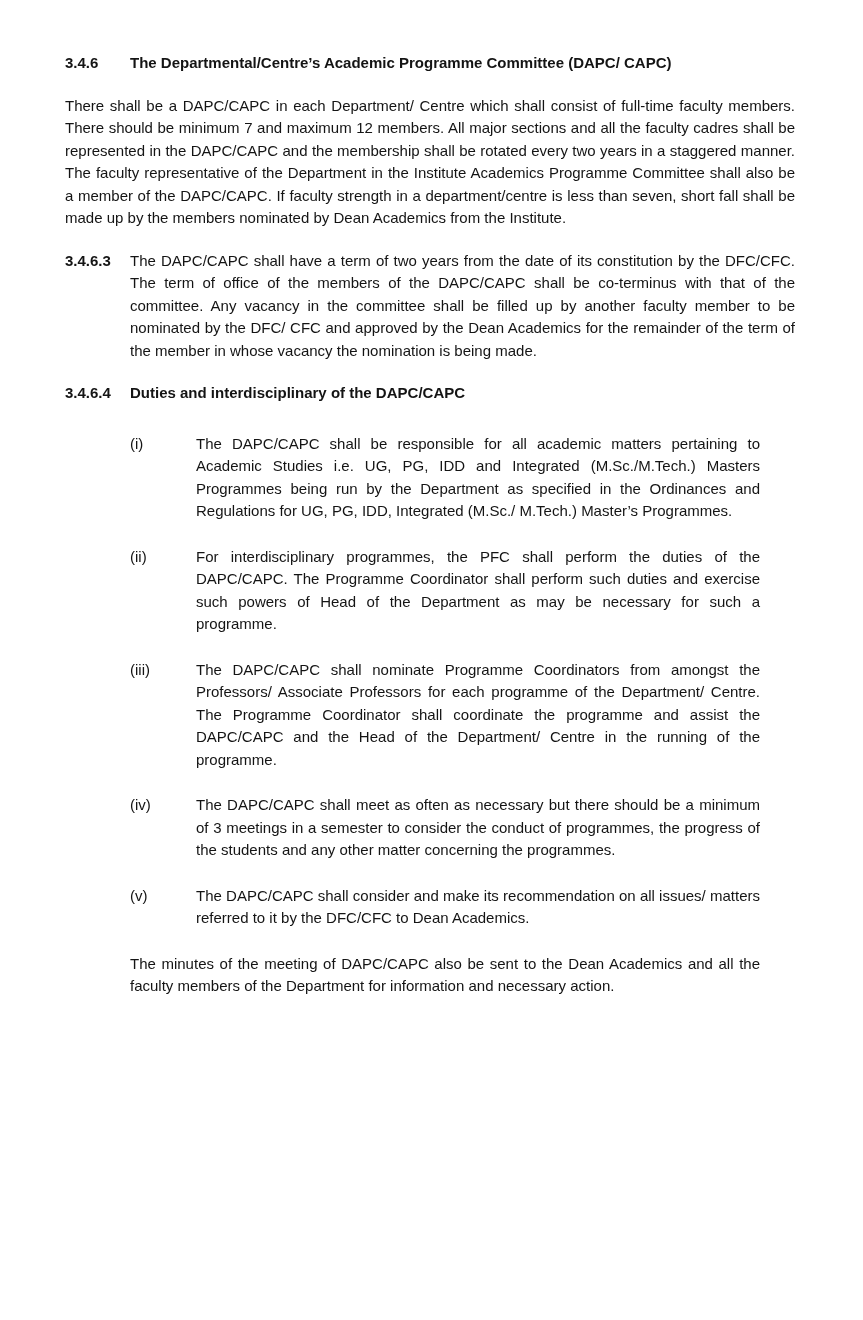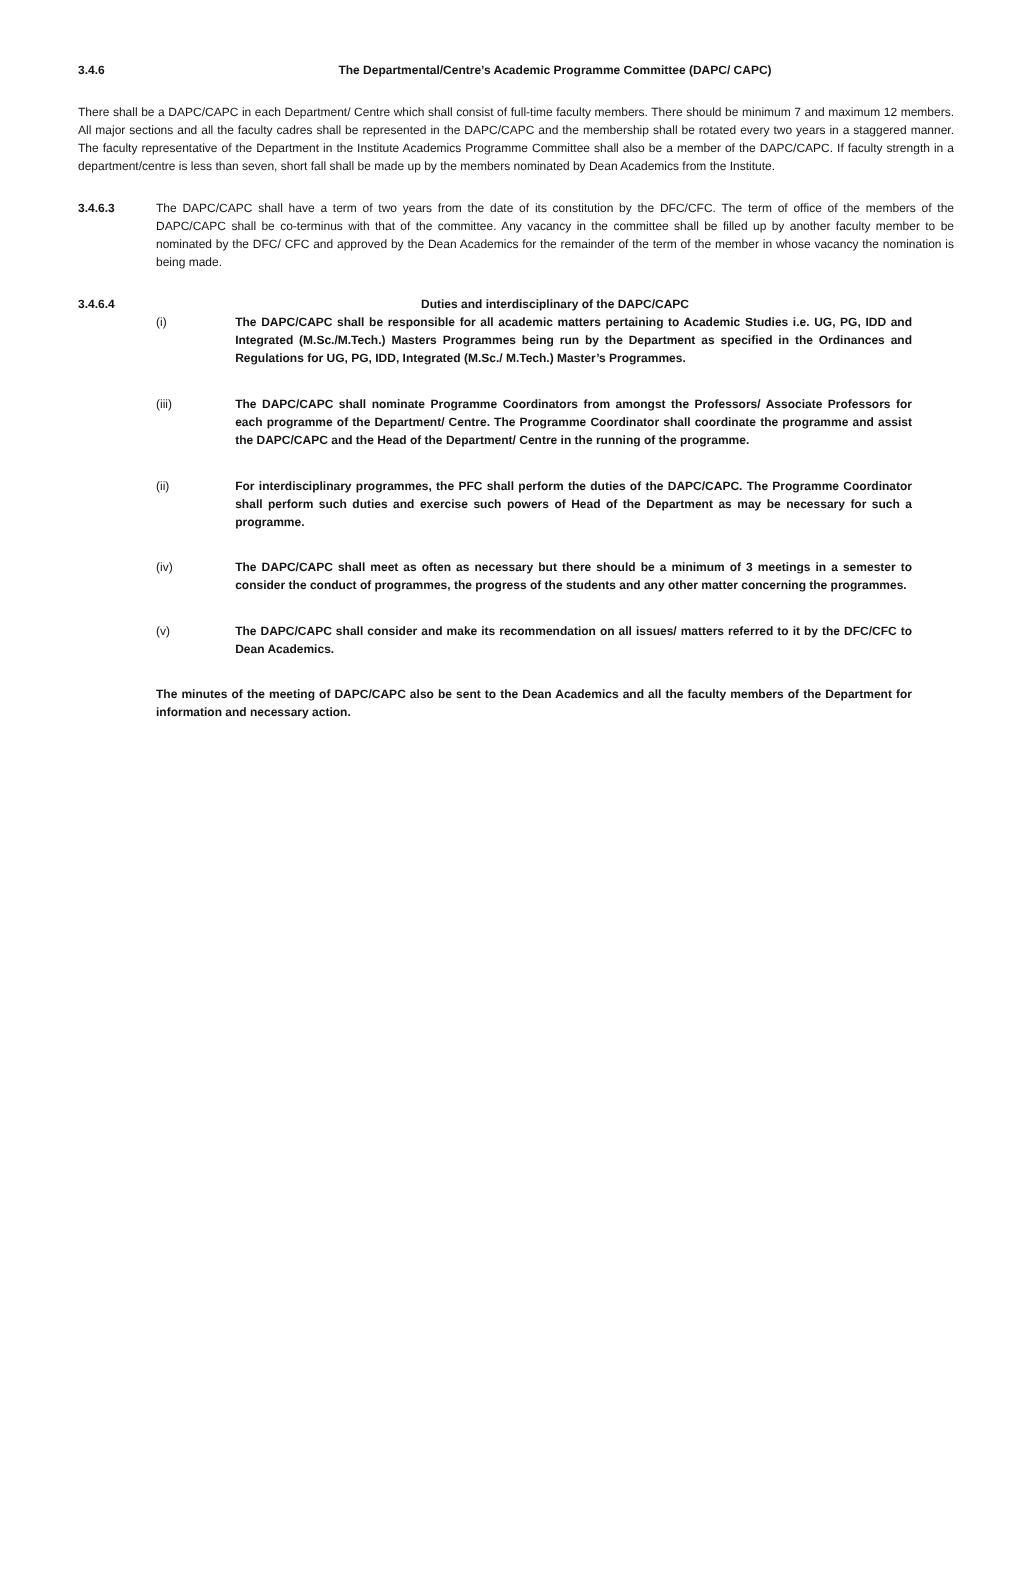--- a/index.html
+++ b/index.html
@@ -7,60 +7,59 @@
     padding: 0;
     background: #ffffff;
   }
   .page {
     width: 863px;
     min-height: 1320px;
     box-sizing: border-box;
     background: #ffffff;
     padding: 52px 68px 30px 65px;
     font-family: "Liberation Sans", sans-serif;
-    font-size: 10px;
+    font-size: 15px;
     line-height: 1.5;
     color: #141414;
   }
   .sec {
     display: flex;
     margin-bottom: 20px;
   }
   .sec-num {
     width: 65px;
     flex-shrink: 0;
     font-weight: bold;
   }
   .sec-body {
     flex: 1;
     text-align: justify;
   }
   .sec.heading .sec-body {
     font-weight: bold;
-    text-align: center;
+    text-align: left;
   }
   .sec.subheading {
-    margin-bottom: 0;
+    margin-bottom: 28px;
   }
   .items {
     margin-left: 65px;
     margin-right: 35px;
   }
   .item {
     display: flex;
     margin-bottom: 23px;
   }
   .item-marker {
     width: 66px;
     flex-shrink: 0;
   }
   .item-body {
     flex: 1;
     text-align: justify;
-    font-weight: bold;
   }
 </style>
 </head>
 <body>
 
 <div class="page">
 
   <div class="sec heading">
     <div class="sec-num">3.4.6</div>
     <div class="sec-body">The Departmental/Centre’s Academic Programme Committee (DAPC/ CAPC)</div>
@@ -82,27 +81,27 @@
   </div>
 
   <div class="items">
 
     <div class="item">
       <div class="item-marker">(i)</div>
       <div class="item-body">The DAPC/CAPC shall be responsible for all academic matters pertaining to Academic Studies i.e. UG, PG, IDD and Integrated (M.Sc./M.Tech.) Masters Programmes being run by the Department as specified in the Ordinances and Regulations for UG, PG, IDD, Integrated  (M.Sc./ M.Tech.) Master’s Programmes.</div>
     </div>
 
     <div class="item">
-      <div class="item-marker">(iii)</div>
-      <div class="item-body">The DAPC/CAPC shall nominate Programme Coordinators from amongst the Professors/ Associate Professors for each programme of the Department/ Centre. The Programme Coordinator shall coordinate the programme and assist the DAPC/CAPC and the Head of the Department/ Centre in the running of the programme.</div>
+      <div class="item-marker">(ii)</div>
+      <div class="item-body">For interdisciplinary programmes, the PFC shall perform the duties of the DAPC/CAPC. The Programme Coordinator shall perform such duties and exercise such powers of Head of the Department as may be necessary for such a programme.</div>
     </div>
 
     <div class="item">
-      <div class="item-marker">(ii)</div>
-      <div class="item-body">For interdisciplinary programmes, the PFC shall perform the duties of the DAPC/CAPC. The Programme Coordinator shall perform such duties and exercise such powers of Head of the Department as may be necessary for such a programme.</div>
+      <div class="item-marker">(iii)</div>
+      <div class="item-body">The DAPC/CAPC shall nominate Programme Coordinators from amongst the Professors/ Associate Professors for each programme of the Department/ Centre. The Programme Coordinator shall coordinate the programme and assist the DAPC/CAPC and the Head of the Department/ Centre in the running of the programme.</div>
     </div>
 
     <div class="item">
       <div class="item-marker">(iv)</div>
       <div class="item-body">The DAPC/CAPC shall meet as often as necessary but there should be a minimum of 3 meetings in a semester to consider the conduct of programmes, the progress of the students and any other matter concerning the programmes.</div>
     </div>
 
     <div class="item">
       <div class="item-marker">(v)</div>
       <div class="item-body">The DAPC/CAPC shall consider and make its recommendation on all issues/ matters referred to it by the DFC/CFC to Dean Academics.</div>

